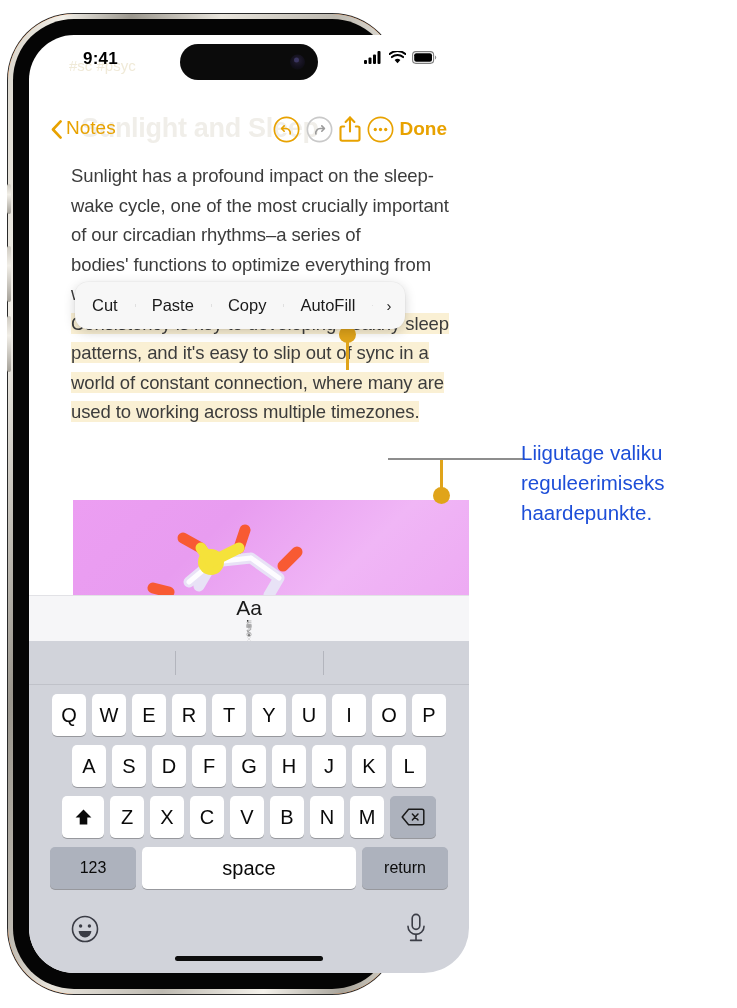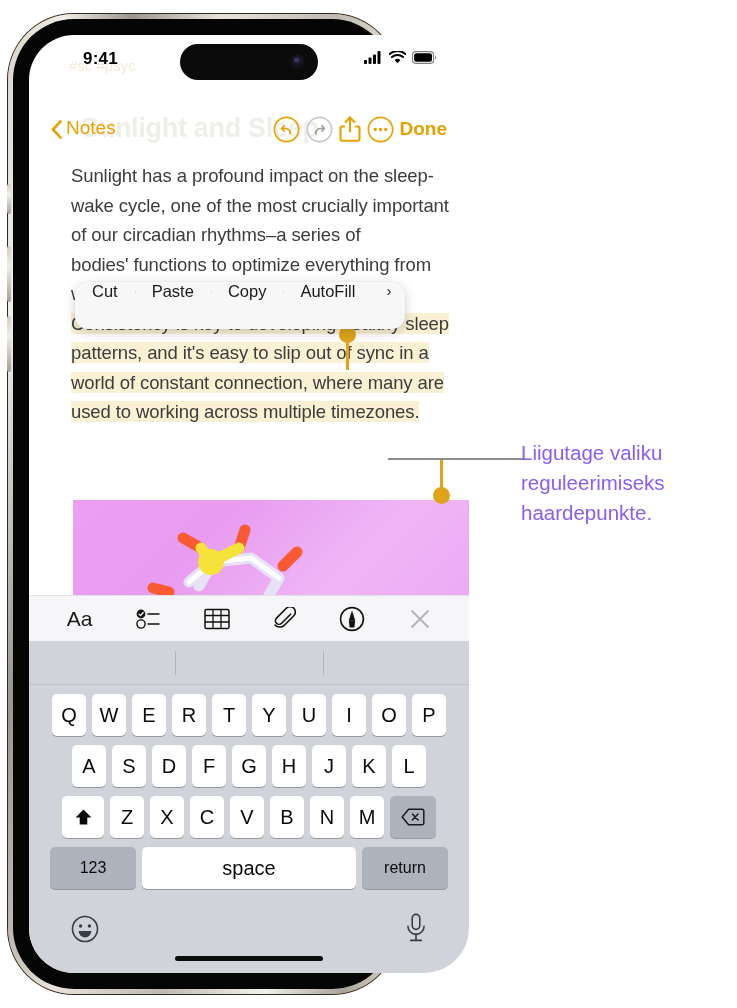--- a/index.html
+++ b/index.html
@@ -131,21 +131,21 @@
   #handle-end { left: 411px; top: 424px; }
   #handle-end .stem { height: 32px; top: 0; }
   #handle-end .knob { top: 28px; }
 
   
   .ctx-menu {
     position: absolute; left: 46px; top: 247px;
     height: 47px; border-radius: 13px;
     background: #f7f7f7;
     box-shadow: 0 3px 12px rgba(0,0,0,.18), 0 0 0 .5px rgba(0,0,0,.05);
-    display: flex; align-items: flex-start; z-index: 8;
+    display: flex; align-items: center; z-index: 8;
     overflow: hidden;
   }
   .ctx-item {
     display: flex; align-items: center; justify-content: center;
     font-size: 16.5px; color: #1a1a1a; padding: 0 17px;
     position: relative;
   }
   .ctx-item + .ctx-item::before {
     content: ''; position: absolute; left: 0; top: 8px; bottom: 8px;
     width: 1px; background: #e0e0e0;
@@ -160,20 +160,21 @@
     z-index: 2; overflow: hidden;
   }
 
   
   .fmtbar {
     position: absolute; left: 0; top: 560px; width: 440px; height: 46px;
     background: #f6f6f8; z-index: 9;
     display: flex; align-items: center; justify-content: space-around;
     padding: 0 16px;
     border-top: .5px solid #e2e2e6;
+    flex-direction: column;
   }
 
   
   .keyboard {
     position: absolute; left: 0; top: 606px; width: 440px; height: 332px;
     background: #d1d3da; z-index: 9;
   }
   .predict {
     height: 44px; position: relative;
     border-bottom: .5px solid #c0c2c9;
@@ -209,21 +210,21 @@
     width: 148px; height: 5px; border-radius: 3px; background: #0d0d0d;
   }
 
   
   .leader {
     position: absolute; left: 388px; top: 458px;
     width: 137px; height: 2px; background: #8d8d8d; z-index: 20;
   }
   .callout {
     position: absolute; left: 521px; top: 438px; width: 210px;
-    font-size: 20.5px; line-height: 30px; color: #8b5cf6;
+    font-size: 20.5px; line-height: 30px; color: #1d4ed8;
     z-index: 20;
   }
 </style>
 </head>
 <body>
 
 <div class="stage">
 
   <div class="phone">
     <div class="phone-rim"></div>

